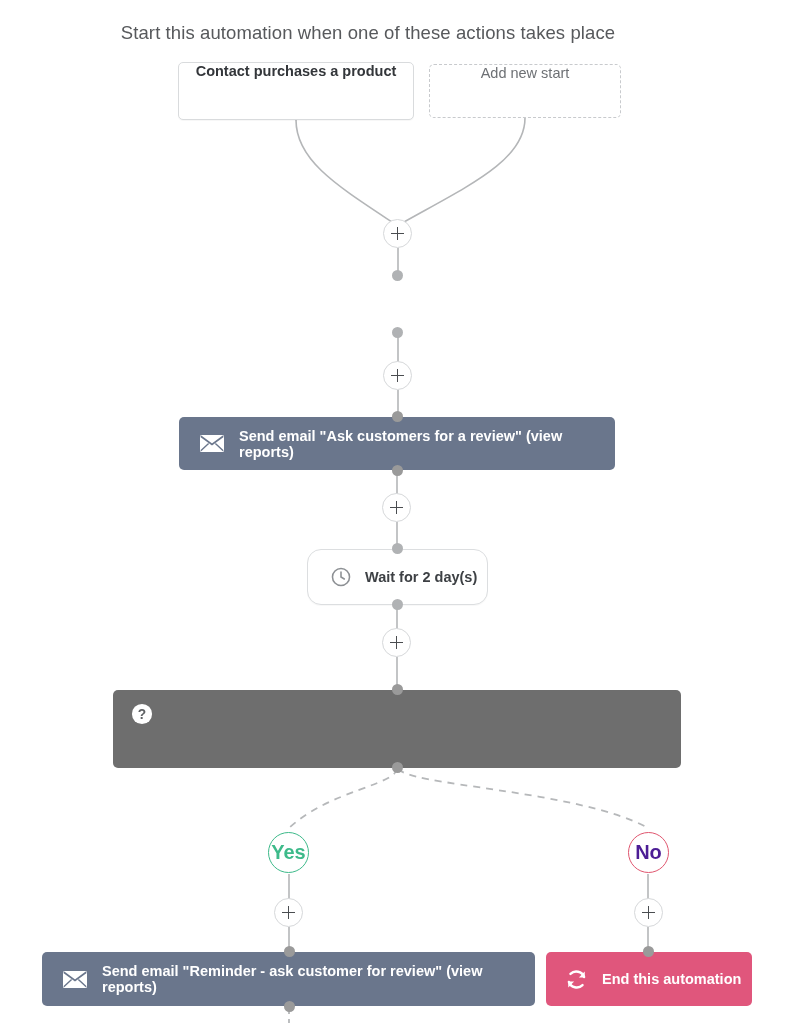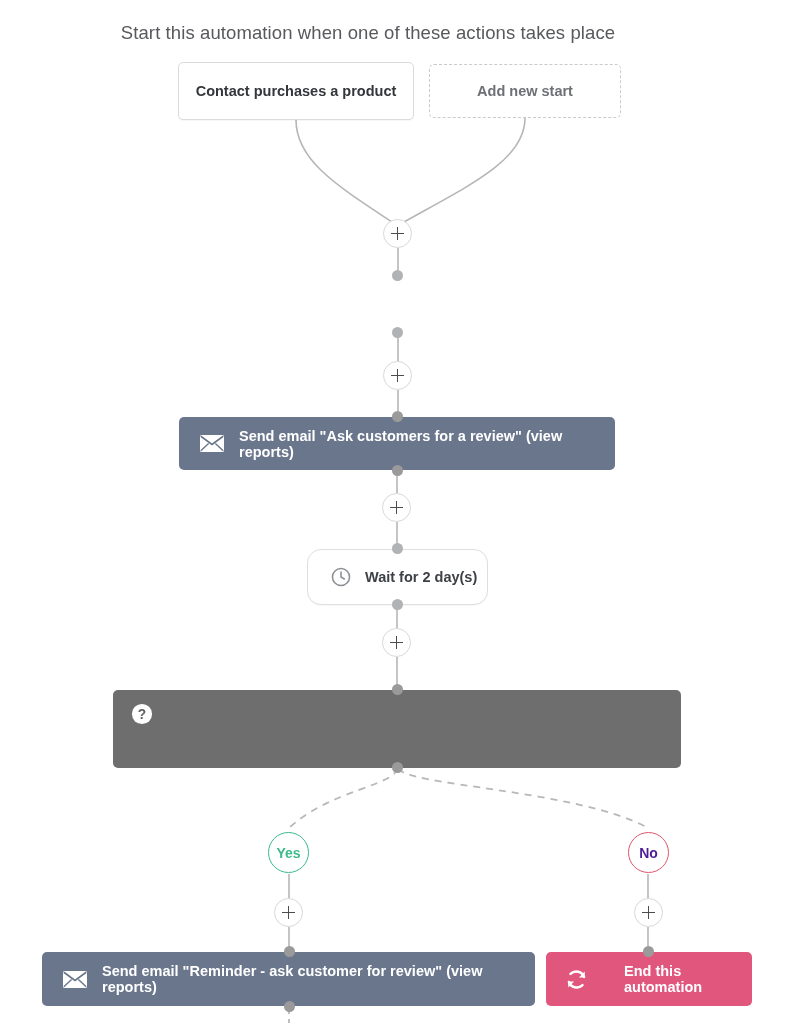--- a/index.html
+++ b/index.html
@@ -50,41 +50,40 @@
     color: #57595c;
     letter-spacing: .1px;
   }
 
   
   .trigger {
     height: 58px;
     border-radius: 5px;
     background: #ffffff;
     display: flex;
-    align-items: center;
     justify-content: center;
     font-size: 14.5px;
     font-weight: bold;
     color: #33363a;
   }
   .trigger.solid {
     left: 178px;
     top: 62px;
     width: 236px;
     border: 1px solid #d9dbdd;
     box-shadow: 0 1px 1px rgba(0,0,0,.035);
   }
   .trigger.dashed {
     left: 429px;
     top: 64px;
     width: 192px;
     height: 54px;
     border: 1px dashed #c8cacd;
     color: #6d7074;
-    font-weight: bold;
+    font-weight: normal;
   }
 
   
   .plus {
     width: 29px;
     height: 29px;
     border-radius: 50%;
     background: #ffffff;
     border: 1px solid #d6d8da;
     display: flex;
@@ -142,21 +141,21 @@
 
   
   .branch {
     width: 41px;
     height: 41px;
     border-radius: 50%;
     background: #ffffff;
     display: flex;
     align-items: center;
     justify-content: center;
-    font-size: 14px;
+    font-size: 20px;
     font-weight: bold;
   }
   .branch.yes { border: 1.6px solid #3dba8a; color: #3dba8a; }
   .branch.no  { border: 1.6px solid #e0566f; color: #4c1d95; text-align: center; }
 </style>
 </head>
 <body>
 
 <div id="canvas">
 
@@ -287,21 +286,21 @@
         <rect x="1" y="1" width="24" height="17" rx="1.5" fill="#ffffff"></rect>
         <path d="M1.8 2.2 L13 10.4 L24.2 2.2" fill="none" stroke="#6a768c" stroke-width="1.7"></path>
         <path d="M1.8 16.8 L9.6 9.6 M24.2 16.8 L16.4 9.6" fill="none" stroke="#6a768c" stroke-width="1.4"></path>
       </svg>
     </span>
     <span>Send email "Reminder - ask customer for review" (view reports)</span>
   </div>
   <div class="dot" style="left:284px; top:1001px;"></div>
 
   <div class="dot" style="left:643px; top:946px;"></div>
-  <div class="node bar endit" style="left:546px; top:952px; width:206px; height:54px; padding-left:18px;gap:22px;">
+  <div class="node bar endit" style="left:546px; top:952px; width:206px; height:54px; padding-left:18px;">
     <span class="ic" style="margin-right:13px;">
       <svg width="25" height="25" viewBox="0 0 24 24">
         <path d="M19.3 9.6 A8 8 0 0 0 6.2 6.6" fill="none" stroke="#ffffff" stroke-width="2.3" stroke-linecap="round"></path>
         <path d="M4.7 14.4 A8 8 0 0 0 17.8 17.4" fill="none" stroke="#ffffff" stroke-width="2.3" stroke-linecap="round"></path>
         <path d="M19.9 4.4 L19.9 10.1 L14.3 10.1 Z" fill="#ffffff"></path>
         <path d="M4.1 19.6 L4.1 13.9 L9.7 13.9 Z" fill="#ffffff"></path>
       </svg>
     </span>
     <span>End this automation</span>
   </div>

